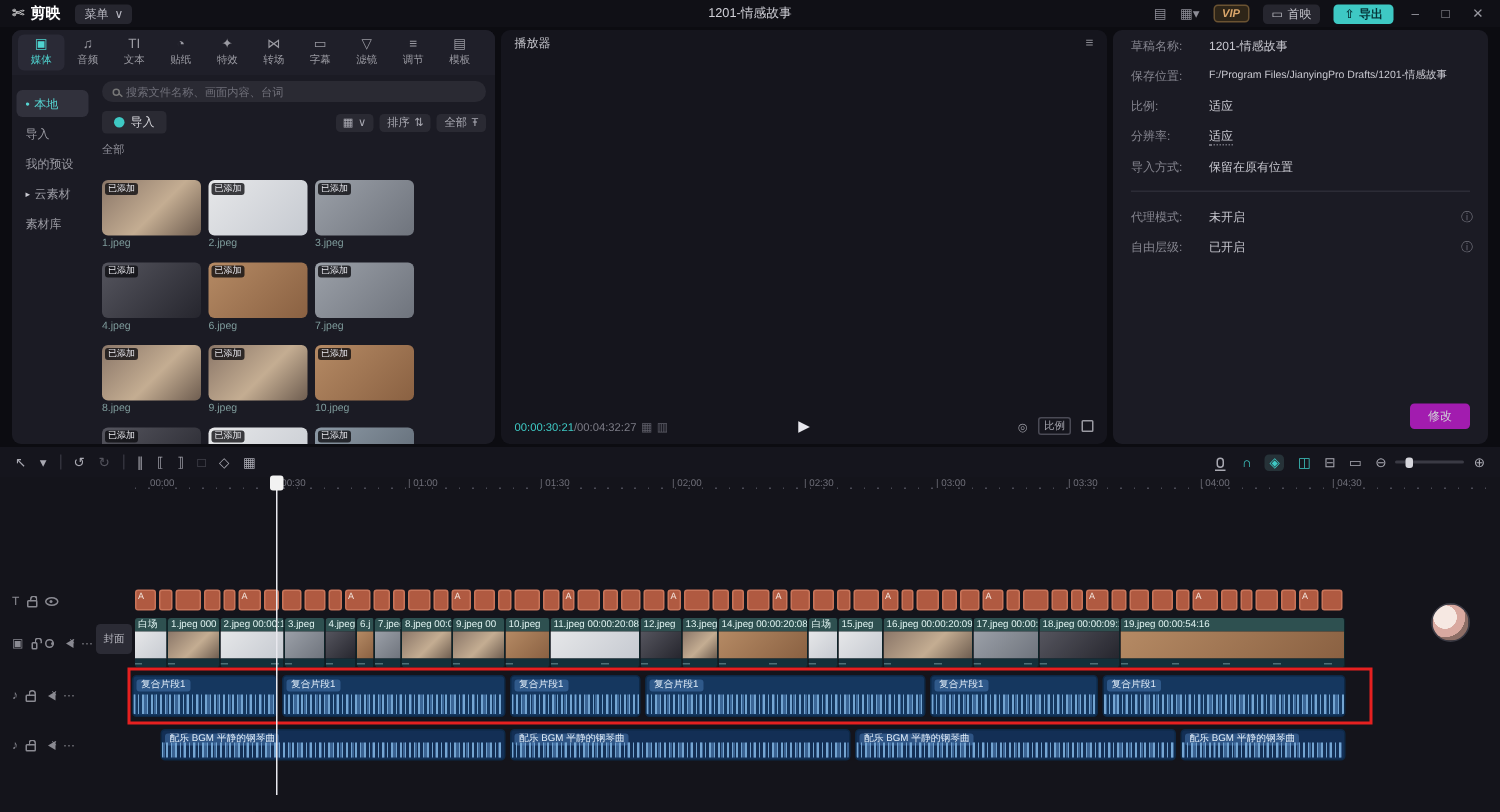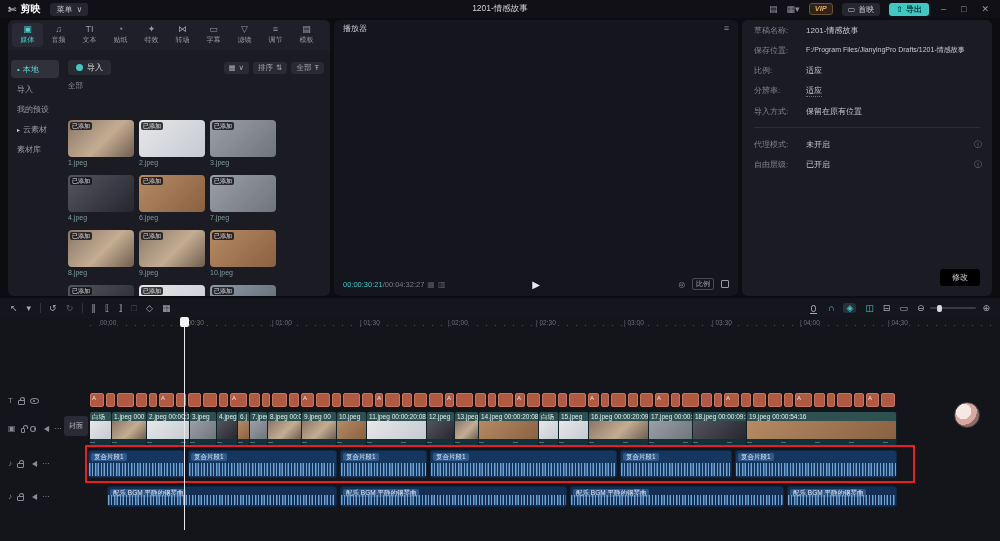--- a/index.html
+++ b/index.html
@@ -95,21 +95,21 @@
 
   
   #draft-title { font-size:8.5px; color:#d6d6dc; padding:9px 12px 6px 12px; font-weight:bold; }
   .drow { position:relative; display:flex; padding:4.5px 12px; font-size:8px; }
   .dlabel { width:52px; color:#84848e; flex:none; }
   .dvalue { color:#c8c8d0; white-space:nowrap; overflow:hidden; }
   .dvalue.small { font-size:7px; }
   .dvalue.link { border-bottom:1px dotted #6f6f79; }
   .dinfo { position:absolute; right:10px; color:#6f6f79; font-size:8px; }
   #draft-div { height:1px; background:#2c2c36; margin:6px 12px; }
-  #modify-btn { position:absolute; right:12px; bottom:10px; background:#000000; color:#cfcfd6;
+  #modify-btn { position:absolute; right:12px; bottom:10px; background:#a21caf; color:#cfcfd6;
     font-size:8px; border-radius:3px; padding:3px 12px; }
 
   
   #timeline { position:absolute; left:0; top:298px; width:1000px; height:243px; background:#14141b; }
   #tl-toolbar { position:absolute; left:0; top:0; right:0; height:20px; background:#15151d;
     display:flex; align-items:center; padding:0 10px; }
   .tl-ico { color:#a9a9b2; font-size:9px; margin-right:9px; }
   .tl-ico.dim { color:#55555e; }
   .tl-ico.teal { color:#3ec9c4; }
   .tl-ico.teal.boxed { background:#263238; border-radius:3px; padding:0 3px; }
@@ -270,20 +270,24 @@
       </div>
       <div class="side-item">
         <div class="arr">▸</div>
         <span>云素材</span>
       </div>
       <div class="side-item">
         <span>素材库</span>
       </div>
     </div>
   <div id="media">
+    <div id="search-bar">
+      <span class="i-search"></span>
+      <input id="search-input" placeholder="搜索文件名称、画面内容、台词" style="">
+    </div>
     <div id="media-ctl">
       <div id="import-btn">
         <span class="dot"></span>
         <span>导入</span>
       </div>
       <div class="right">
         <span class="chip">▦ <span>∨</span></span>
         <span class="chip"><span>排序</span> ⇅</span>
         <span class="chip"><span>全部</span> Ŧ</span>
       </div>

